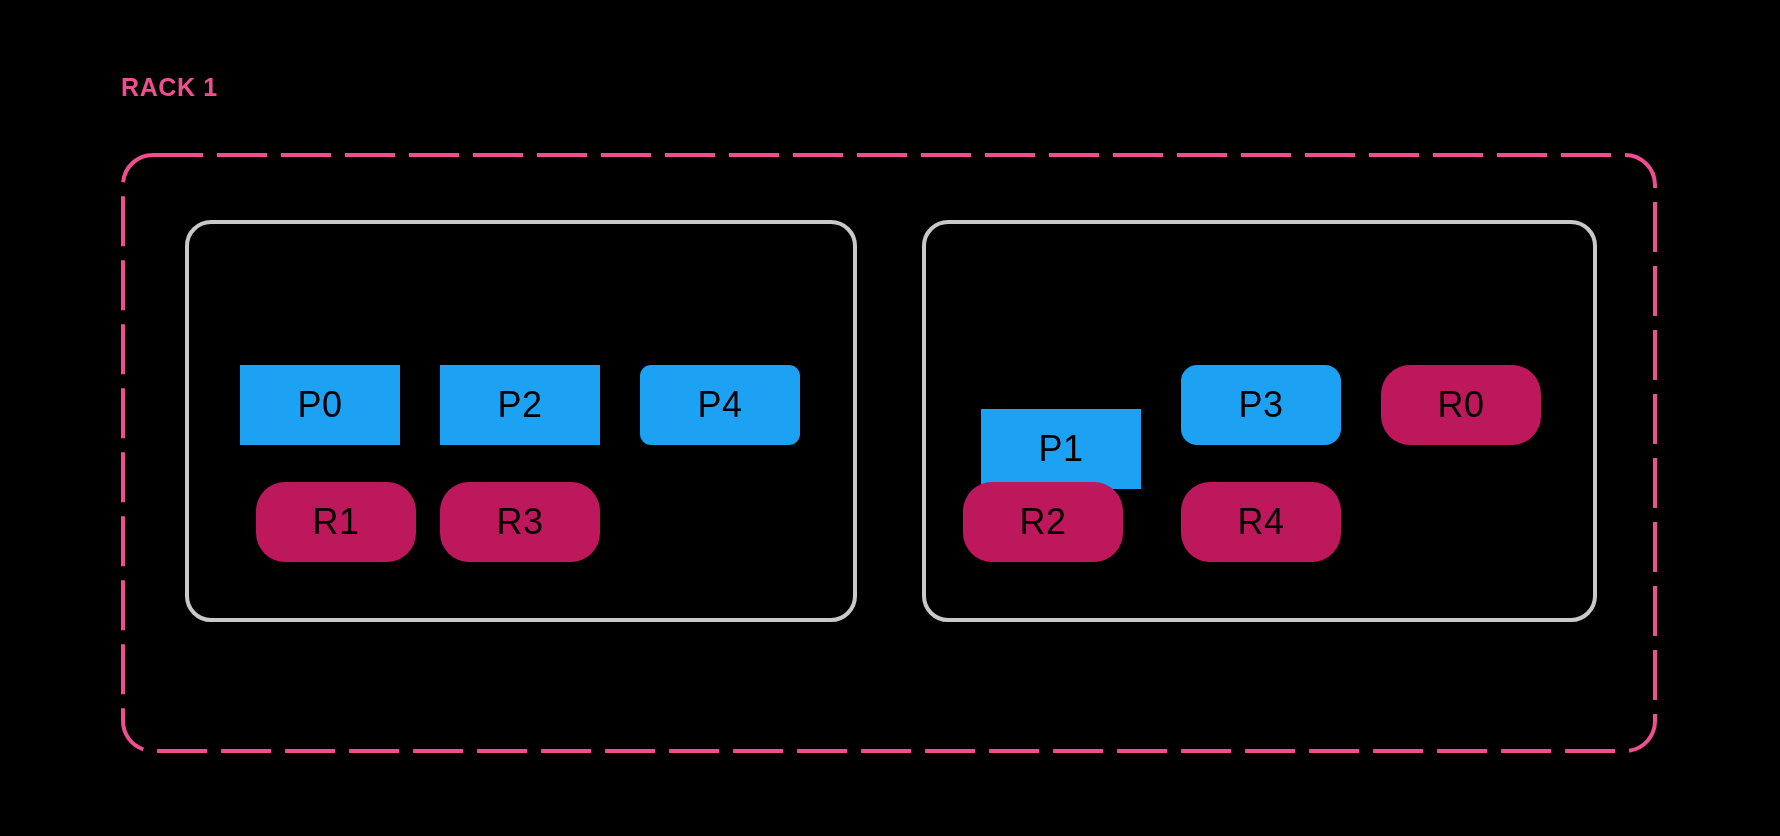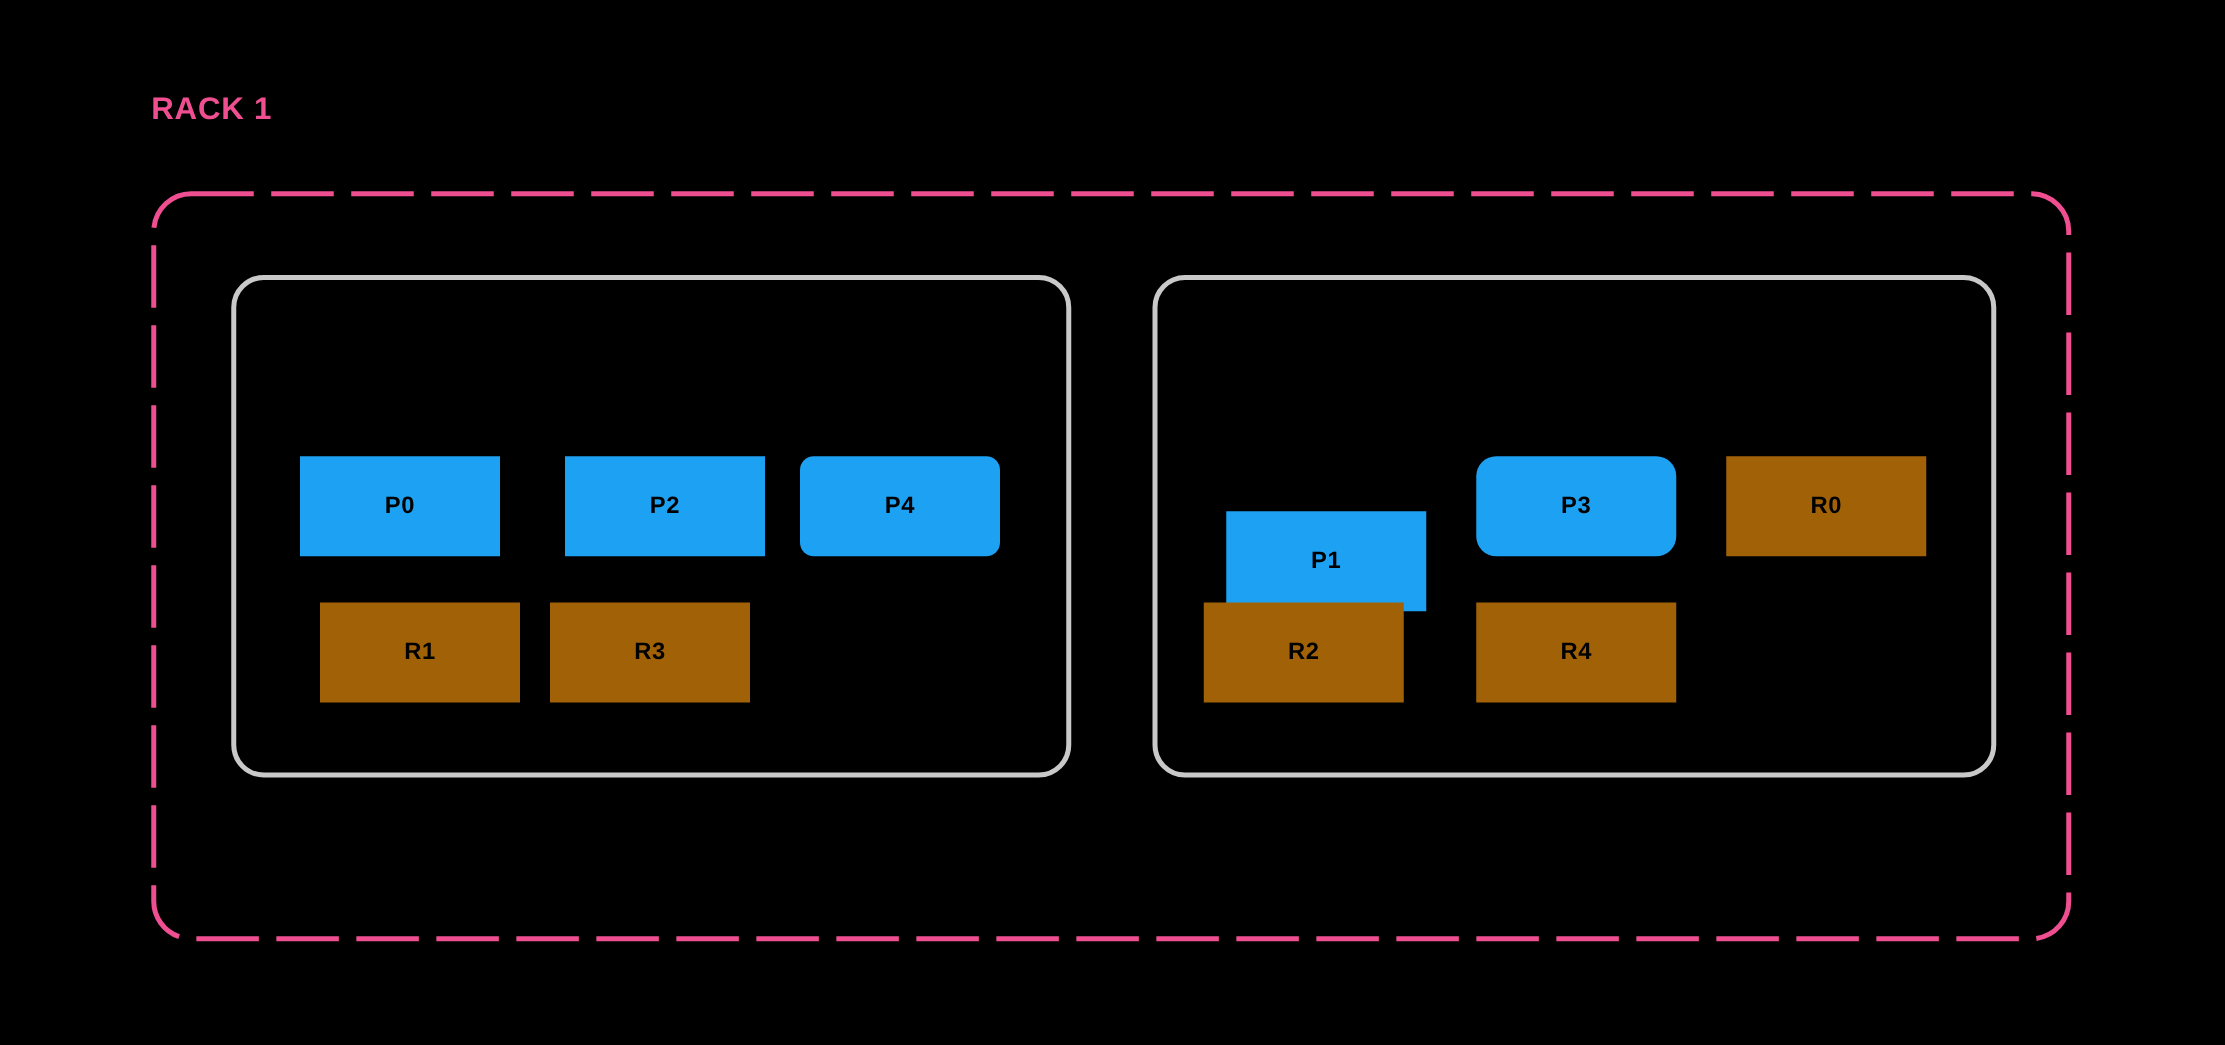--- a/index.html
+++ b/index.html
@@ -62,47 +62,47 @@
     width: 675px;
     height: 402px;
   }
   .cell {
     position: absolute;
     width: 160px;
     height: 80px;
     display: flex;
     align-items: center;
     justify-content: center;
-    font-size: 19px;
-    font-weight: bold;
+    font-size: 36px;
+    font-weight: normal;
     color: #000000;
     letter-spacing: 0.5px;
   }
   .cell.partition { background: #1da1f2; }
-  .cell.replica   { background: #a16207; }
+  .cell.replica   { background: #be185d; border-radius: 29px; }
 </style>
 </head>
 <body>
 
 <div id="canvas">
 
   <div class="rack-label">RACK 1</div>
 
   <div class="rack-outline">
     <svg viewBox="0 0 1536 600" preserveAspectRatio="none" aria-hidden="true">
       <rect x="2" y="2" width="1532" height="596" rx="30" ry="30" fill="none" stroke="#ef4f91" stroke-width="4" stroke-dasharray="50 14" stroke-linecap="butt"></rect>
     </svg>
   </div>
 
   <div class="host-box" id="host-1"></div>
   <div class="host-box" id="host-2"></div>
 
   <div id="cells-layer">
       <div class="cell partition" style="left: 240px; top: 365px;">P0</div>
-      <div class="cell partition" style="left: 452px; top: 365px;">P2</div>
+      <div class="cell partition" style="left: 440px; top: 365px;">P2</div>
       <div class="cell partition" style="left: 640px; top: 365px; border-radius: 11px;">P4</div>
       <div class="cell replica" style="left: 256px; top: 482px;">R1</div>
       <div class="cell replica" style="left: 440px; top: 482px;">R3</div>
       <div class="cell partition" style="left: 981px; top: 365px; margin-top: 44px;">P1</div>
       <div class="cell partition" style="left: 1181px; top: 365px; border-radius: 16px;">P3</div>
       <div class="cell replica" style="left: 1381px; top: 365px;">R0</div>
       <div class="cell replica" style="left: 963px; top: 482px;">R2</div>
       <div class="cell replica" style="left: 1181px; top: 482px;">R4</div>
     </div>
 

